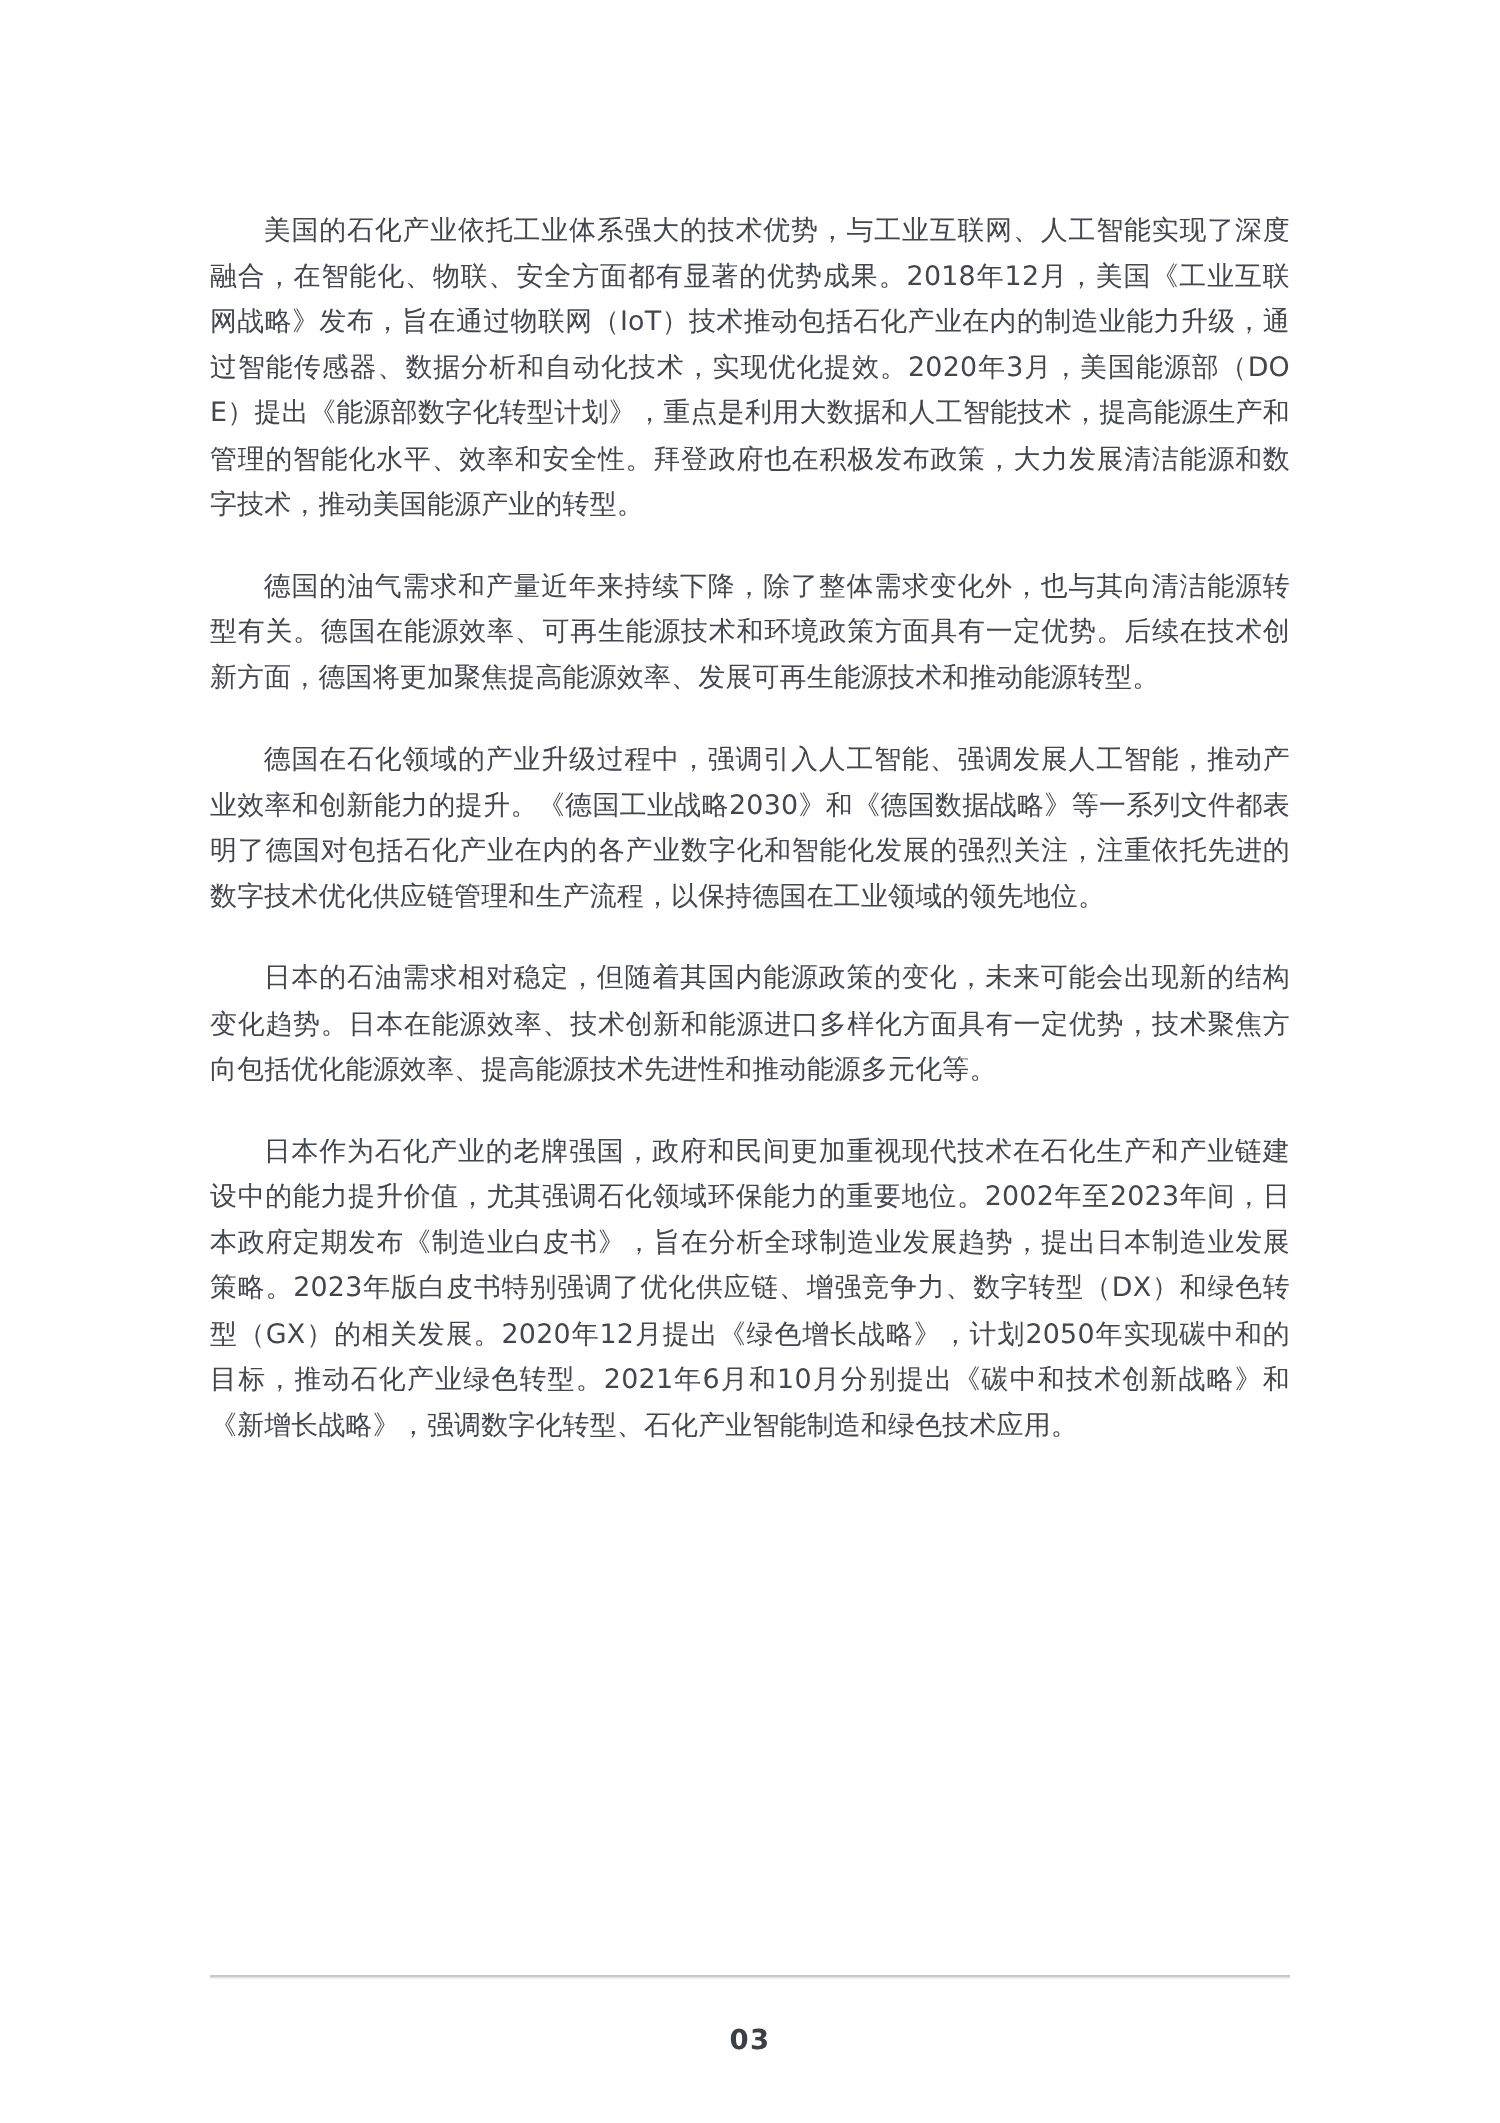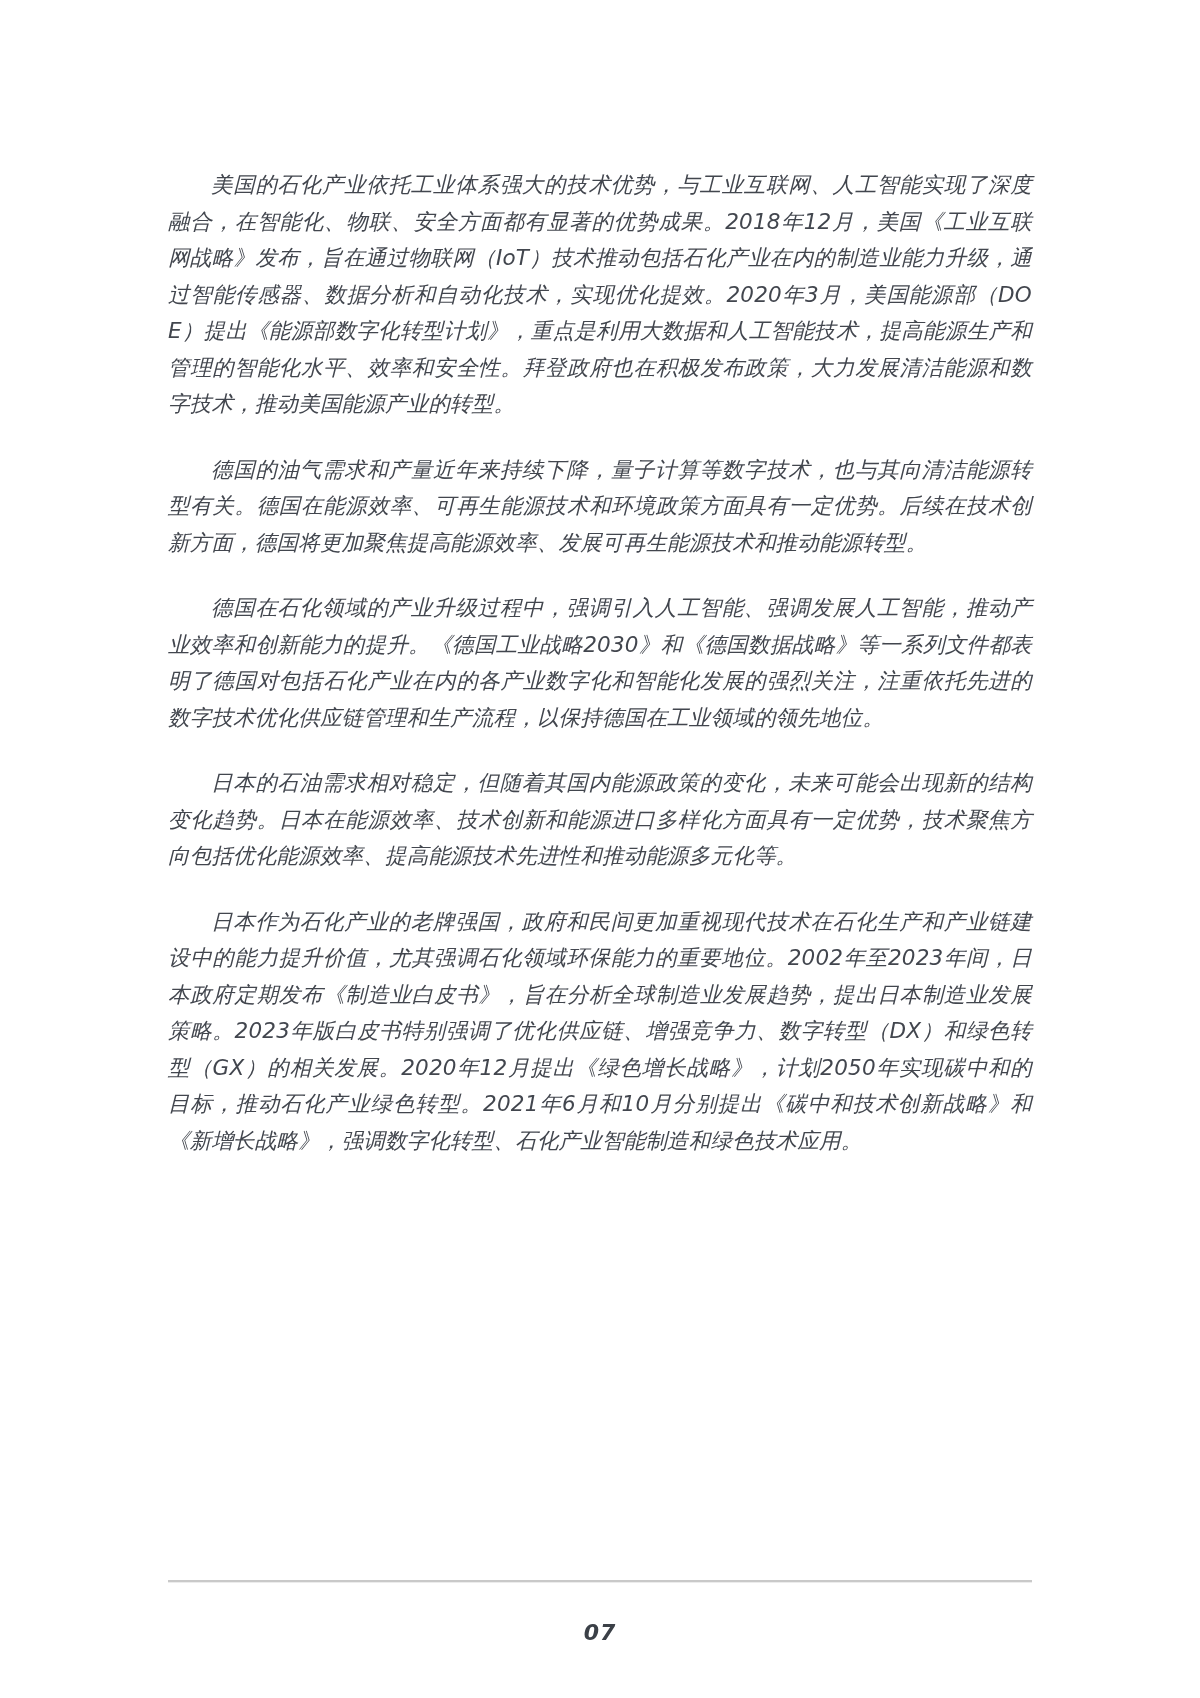--- a/index.html
+++ b/index.html
@@ -7,21 +7,20 @@
     padding: 0;
     background: #ffffff;
   }
   .page {
     position: relative;
     width: 1200px;
     height: 1698px;
     background: #ffffff;
     overflow: hidden;
     font-family: "DejaVu Sans", "Liberation Sans", sans-serif;
-    font-style: italic;
   }
   .content {
     position: absolute;
     left: 168px;
     top: 167px;
     width: 864px;
     color: #42464e;
     font-size: 21.5px;
     line-height: 36.5px;
     text-align: justify;
@@ -53,23 +52,23 @@
     letter-spacing: 1px;
   }
 </style>
 </head>
 <body>
 
 <div class="page">
 
   <div class="content">
     <p>美国的石化产业依托工业体系强大的技术优势，与工业互联网、人工智能实现了深度融合，在智能化、物联、安全方面都有显著的优势成果。2018年12月，美国《工业互联网战略》发布，旨在通过物联网（IoT）技术推动包括石化产业在内的制造业能力升级，通过智能传感器、数据分析和自动化技术，实现优化提效。2020年3月，美国能源部（DOE）提出《能源部数字化转型计划》，重点是利用大数据和人工智能技术，提高能源生产和管理的智能化水平、效率和安全性。拜登政府也在积极发布政策，大力发展清洁能源和数字技术，推动美国能源产业的转型。</p>
-    <p>德国的油气需求和产量近年来持续下降，量子计算等数字技术，也与其向清洁能源转型有关。德国在能源效率、可再生能源技术和环境政策方面具有一定优势。后续在技术创新方面，德国将更加聚焦提高能源效率、发展可再生能源技术和推动能源转型。</p>
+    <p>德国的油气需求和产量近年来持续下降，除了整体需求变化外，也与其向清洁能源转型有关。德国在能源效率、可再生能源技术和环境政策方面具有一定优势。后续在技术创新方面，德国将更加聚焦提高能源效率、发展可再生能源技术和推动能源转型。</p>
     <p>德国在石化领域的产业升级过程中，强调引入人工智能、强调发展人工智能，推动产业效率和创新能力的提升。《德国工业战略2030》和《德国数据战略》等一系列文件都表明了德国对包括石化产业在内的各产业数字化和智能化发展的强烈关注，注重依托先进的数字技术优化供应链管理和生产流程，以保持德国在工业领域的领先地位。</p>
     <p>日本的石油需求相对稳定，但随着其国内能源政策的变化，未来可能会出现新的结构变化趋势。日本在能源效率、技术创新和能源进口多样化方面具有一定优势，技术聚焦方向包括优化能源效率、提高能源技术先进性和推动能源多元化等。</p>
     <p>日本作为石化产业的老牌强国，政府和民间更加重视现代技术在石化生产和产业链建设中的能力提升价值，尤其强调石化领域环保能力的重要地位。2002年至2023年间，日本政府定期发布《制造业白皮书》，旨在分析全球制造业发展趋势，提出日本制造业发展策略。2023年版白皮书特别强调了优化供应链、增强竞争力、数字转型（DX）和绿色转型（GX）的相关发展。2020年12月提出《绿色增长战略》，计划2050年实现碳中和的目标，推动石化产业绿色转型。2021年6月和10月分别提出《碳中和技术创新战略》和《新增长战略》，强调数字化转型、石化产业智能制造和绿色技术应用。</p>
   </div>
 
   <div class="footer-divider"></div>
 
-  <div class="page-number">07</div>
+  <div class="page-number">03</div>
 
 </div>
 
 </body></html>

